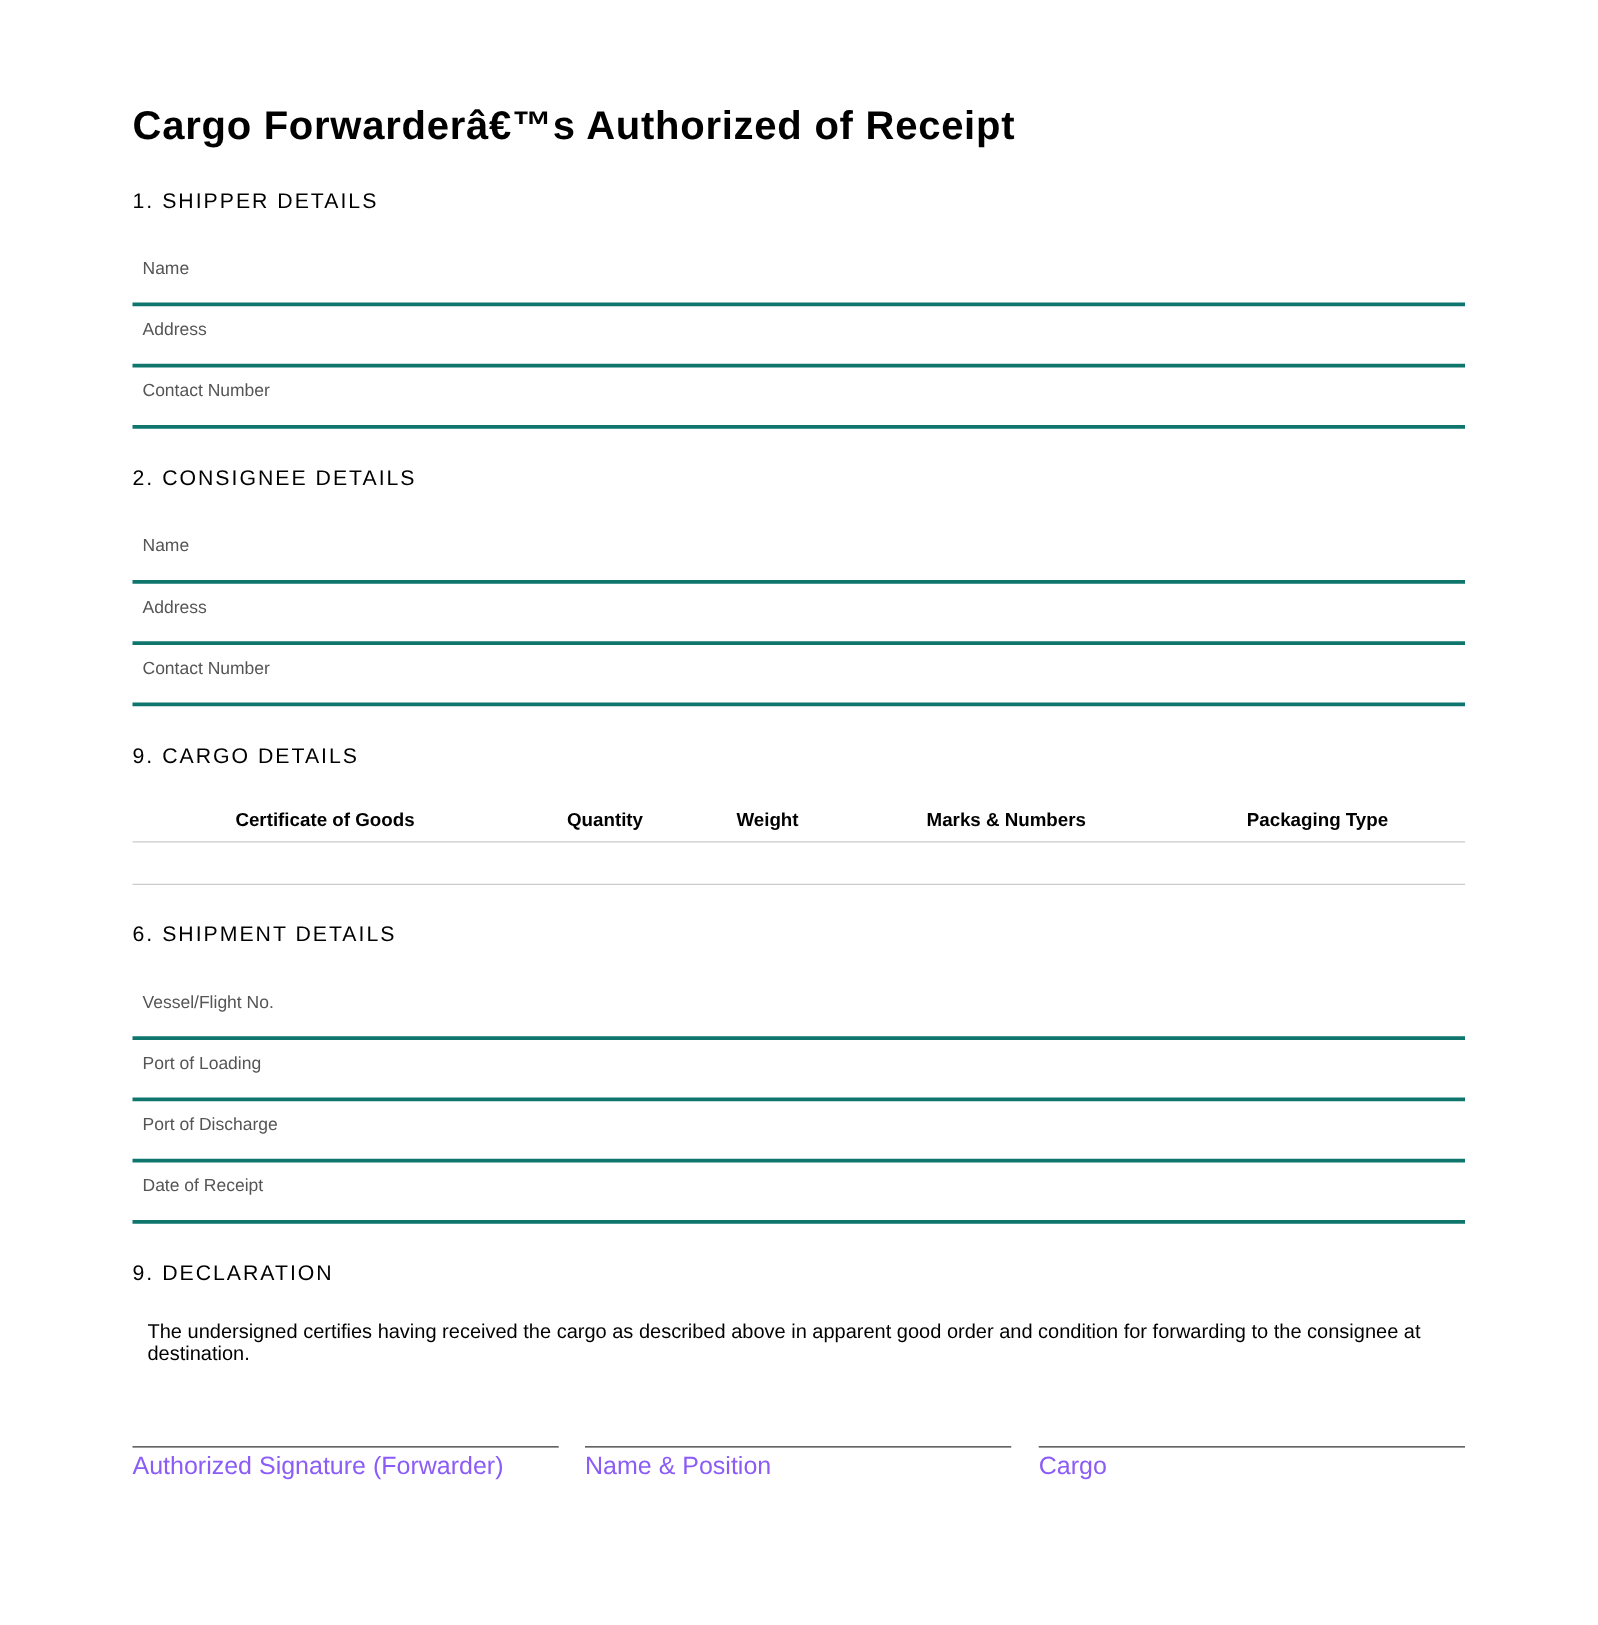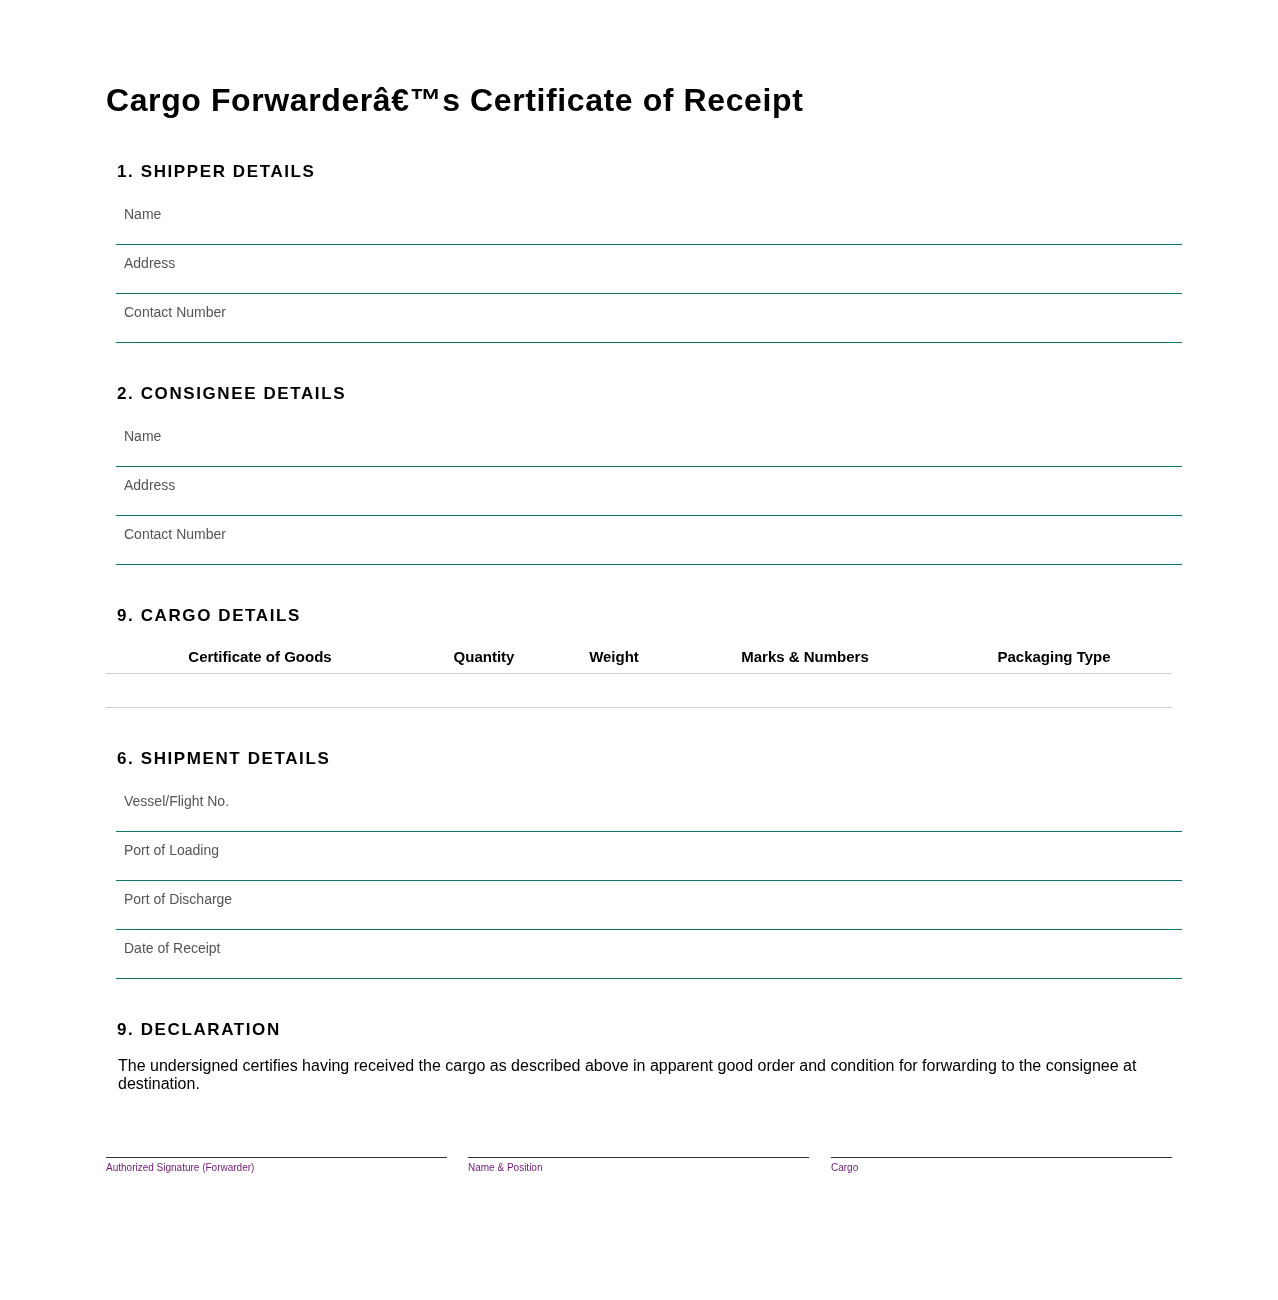--- a/index.html
+++ b/index.html
@@ -1,32 +1,32 @@
 <!DOCTYPE html>
 <html><head>
 <meta charset="utf-8">
 <style>
   html, body { margin: 0; padding: 0; background: #ffffff; }
   body { width: 1278px; height: 1300px; position: relative; font-family: "Liberation Sans", sans-serif; color: #000; }
   .page { position: absolute; left: 106px; top: 0; width: 1066px; }
   h1 { position: absolute; left: 0; top: 82px; margin: 0; font-size: 32px; font-weight: bold; letter-spacing: 0.6px; white-space: nowrap; }
-  .sec-title { position: absolute; left: 0; margin: 11px; font-size: 17px; font-weight: bold; letter-spacing: 1.6px; white-space: nowrap; }
-  .field { position: absolute; left: 10px; width: 1066px; height: 49px; border-bottom: 1px solid #0f766e; box-sizing: border-box; }
+  .sec-title { position: absolute; left: 0; margin: 0; font-size: 17px; font-weight: normal; letter-spacing: 1.6px; white-space: nowrap; }
+  .field { position: absolute; left: 0; width: 1066px; height: 49px; border-bottom: 3px solid #0f766e; box-sizing: border-box; }
   .field-label { position: absolute; left: 8px; top: 10px; font-size: 14px; color: #555; }
   .th { position: absolute; top: 648px; font-size: 15px; font-weight: bold; white-space: nowrap; transform: translateX(-50%); }
   .hline { position: absolute; left: 0; width: 1066px; height: 0; border-top: 1px solid #cccccc; }
   .decl { position: absolute; left: 0; top: 1045px; width: 1066px; font-size: 16px; line-height: 18px; }
   .sig { position: absolute; top: 1157px; width: 341px; border-top: 1px solid #333; }
-  .sig-label { position: absolute; top: 4px; left: 0; font-size: 10px; color: #701a75; white-space: nowrap; }
+  .sig-label { position: absolute; top: 4px; left: 0; font-size: 20px; color: #8b5cf6; white-space: nowrap; }
 </style>
 </head>
 <body>
 
 <div class="page">
-  <h1>Cargo Forwarderâ€™s Certificate of Receipt</h1>
+  <h1>Cargo Forwarderâ€™s Authorized of Receipt</h1>
 
   <h2 class="sec-title" style="top:151px">1. SHIPPER DETAILS</h2>
   <div class="field" style="top:196px">
     <span class="field-label">Name</span>
   </div>
   <div class="field" style="top:245px">
     <span class="field-label">Address</span>
   </div>
   <div class="field" style="top:294px">
     <span class="field-label">Contact Number</span>

